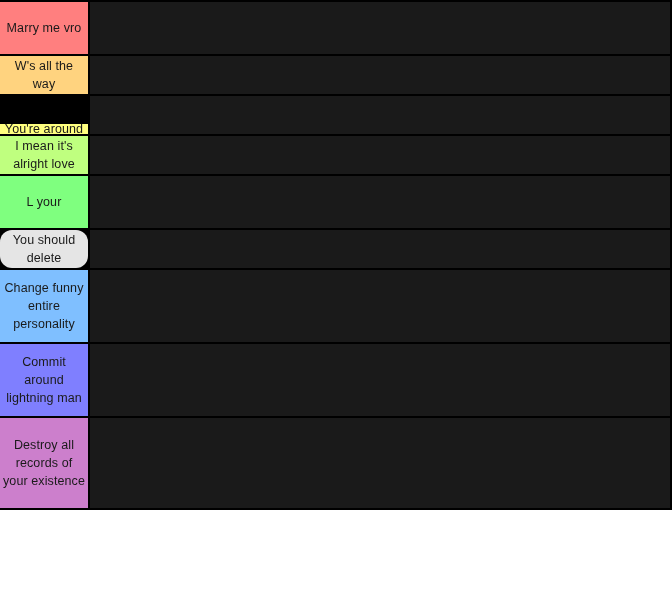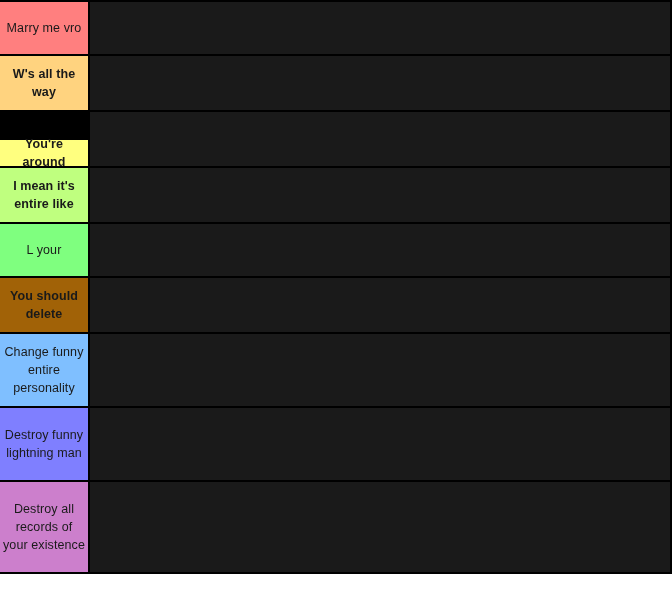--- a/index.html
+++ b/index.html
@@ -58,21 +58,21 @@
   .tier-dropzone {
     flex: 1 1 auto;
     background: #1a1a1a;
     margin-left: 2px;
     margin-right: 2px;
     box-sizing: border-box;
   }
 
   
   .h1 { height: 54px; }
-  .h2 { height: 56px; font-weight: bold; }
+  .h2 { height: 40px; }
   .h3 { height: 74px; }
   .h4 { height: 92px; }
 </style>
 </head>
 <body>
 
 <div id="tierlist">
     <div class="tier-row h1">
       <div class="tier-label" style="background: rgb(255, 127, 127);">
         <span class="tier-label-text">Marry me vro</span>
@@ -86,45 +86,45 @@
       <div class="tier-dropzone" style="background: rgb(26, 26, 26);"></div>
     </div>
     <div class="tier-row h2">
       <div class="tier-label" style="background: rgb(255, 255, 127); margin-top: 28px;">
         <span class="tier-label-text">You're around</span>
       </div>
       <div class="tier-dropzone" style="background: rgb(26, 26, 26);"></div>
     </div>
     <div class="tier-row h2">
       <div class="tier-label" style="background: rgb(191, 255, 127);">
-        <span class="tier-label-text">I mean it's entire like</span>
+        <span class="tier-label-text">I mean it's alright love</span>
       </div>
       <div class="tier-dropzone" style="background: rgb(26, 26, 26);"></div>
     </div>
     <div class="tier-row h1">
       <div class="tier-label" style="background: rgb(127, 255, 127);">
         <span class="tier-label-text">L your</span>
       </div>
       <div class="tier-dropzone" style="background: rgb(26, 26, 26);"></div>
     </div>
     <div class="tier-row h2">
-      <div class="tier-label" style="background: #a16207;">
+      <div class="tier-label" style="background: #e5e5e5; border-radius: 12px;">
         <span class="tier-label-text">You should delete</span>
       </div>
       <div class="tier-dropzone" style="background: rgb(26, 26, 26);"></div>
     </div>
     <div class="tier-row h3">
       <div class="tier-label" style="background: rgb(127, 191, 255);">
         <span class="tier-label-text">Change funny entire personality</span>
       </div>
       <div class="tier-dropzone" style="background: rgb(26, 26, 26);"></div>
     </div>
     <div class="tier-row h3">
       <div class="tier-label" style="background: rgb(127, 127, 255);">
-        <span class="tier-label-text">Destroy funny lightning man</span>
+        <span class="tier-label-text">Commit around lightning man</span>
       </div>
       <div class="tier-dropzone" style="background: rgb(26, 26, 26);"></div>
     </div>
     <div class="tier-row h4">
       <div class="tier-label" style="background: rgb(204, 127, 204);">
         <span class="tier-label-text">Destroy all records of your existence</span>
       </div>
       <div class="tier-dropzone" style="background: rgb(26, 26, 26);"></div>
     </div>
   </div>

